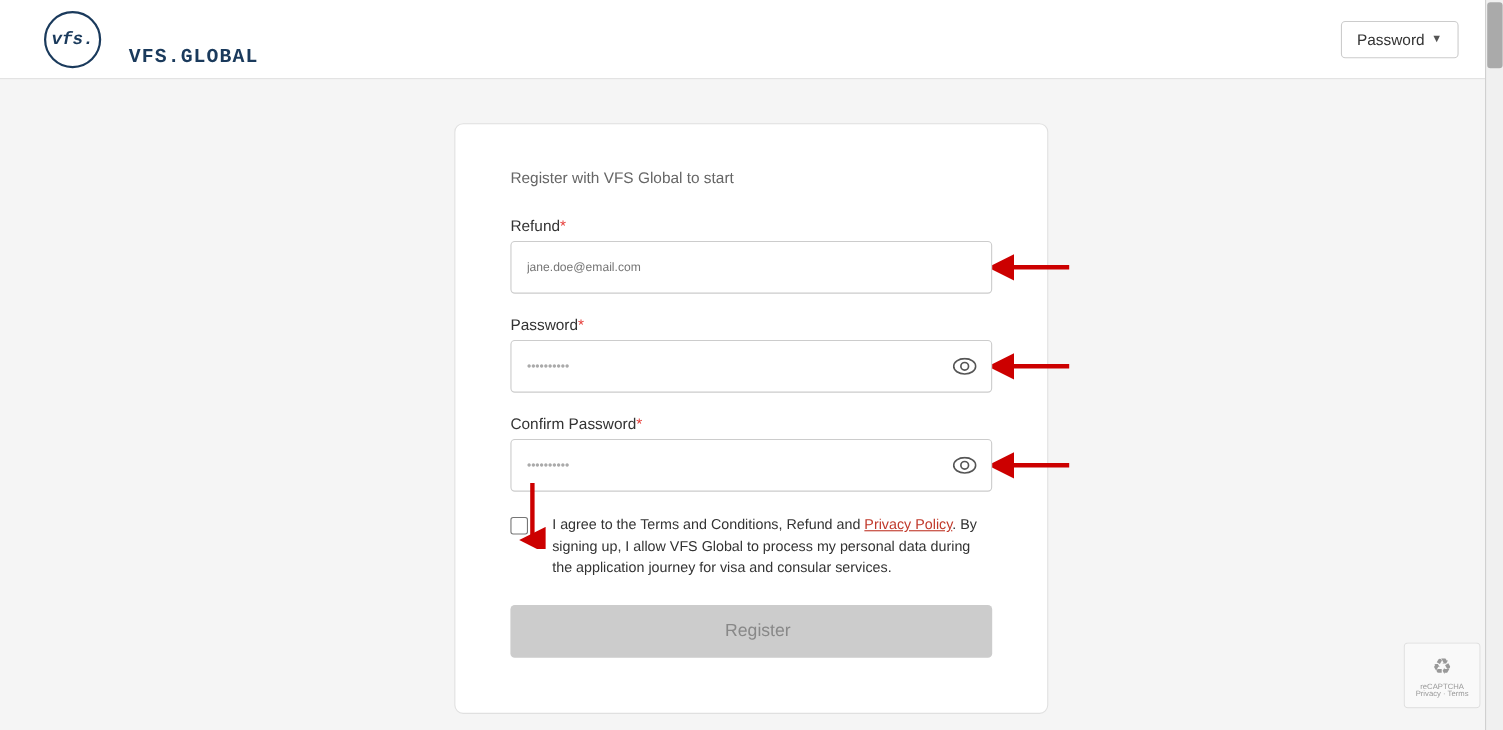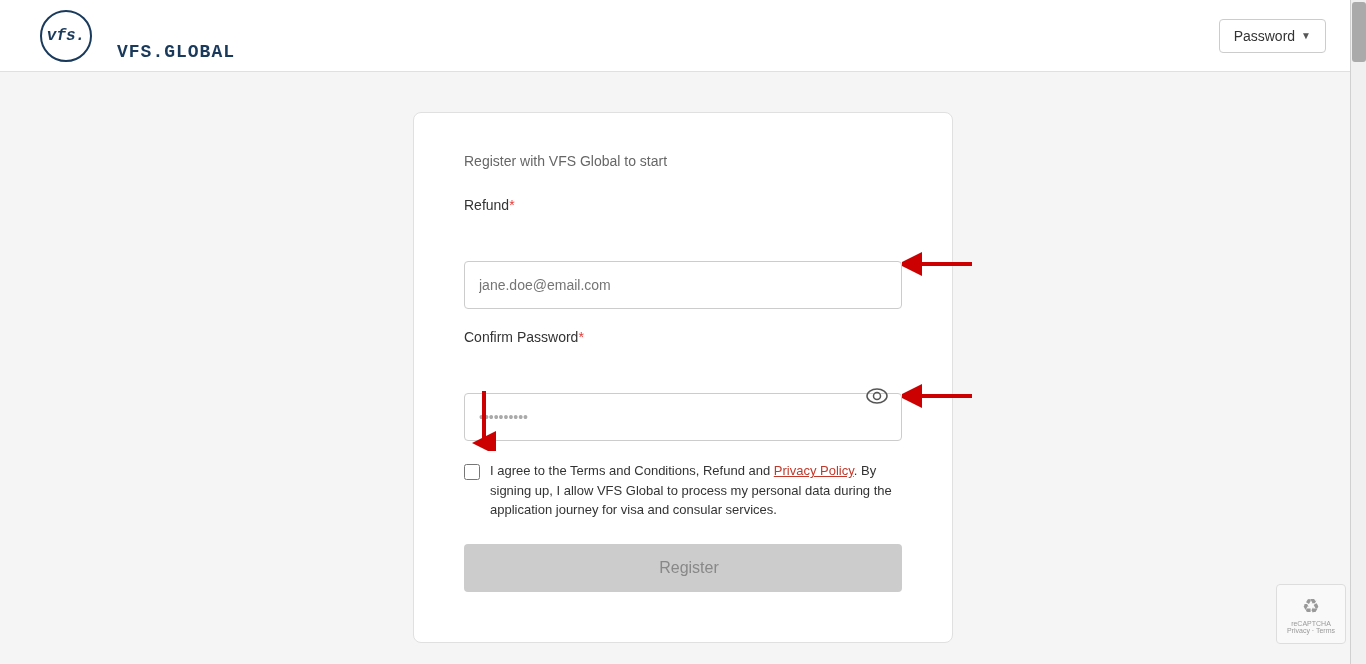--- a/index.html
+++ b/index.html
@@ -126,41 +126,40 @@
       display: flex;
       align-items: center;
     }
 
     .form-input {
       width: 100%;
       height: 48px;
       border: 1px solid #cccccc;
       border-radius: 4px;
       padding: 0 44px 0 14px;
-      font-size: 14px;
+      font-size: 11px;
       color: #aaaaaa;
       outline: none;
-      margin-top: 42px;
     }
 
     .toggle-password {
       position: absolute;
       right: 14px;
       cursor: pointer;
       color: #555555;
       font-size: 18px;
       display: flex;
       align-items: center;
     }
 
     
     .checkbox-area {
       display: flex;
       align-items: flex-start;
-      gap: 10px;
+      gap: 22px;
       margin-bottom: 24px;
     }
 
     .checkbox-input {
       margin-top: 3px;
       width: 16px;
       height: 16px;
       flex-shrink: 0;
       cursor: pointer;
       accent-color: #1a3a5c;
@@ -270,20 +269,43 @@
             <marker id="arrowhead1" markerWidth="6" markerHeight="6" refX="3" refY="3" orient="auto">
               <polygon points="0 0, 6 3, 0 6" fill="#cc0000"></polygon>
             </marker>
           </defs>
           <line x1="70" y1="16" x2="8" y2="16" stroke="#cc0000" stroke-width="4" marker-end="url(#arrowhead1)"></line>
         </svg>
       </div>
     </div>
 
     
+    <div class="form-group">
+      <label class="form-label">
+        <span>Password</span><span class="required">*</span>
+      </label>
+      <div class="input-wrapper" style="position:relative;">
+        <input type="password" class="form-input" value="••••••••••" placeholder="••••••••••" style="">
+        <span class="toggle-password">
+          <svg width="22" height="16" viewBox="0 0 22 16" fill="none">
+            <ellipse cx="11" cy="8" rx="10" ry="7" stroke="#555" stroke-width="1.5" fill="none"></ellipse>
+            <circle cx="11" cy="8" r="3.5" stroke="#555" stroke-width="1.5" fill="none"></circle>
+          </svg>
+        </span>
+
+        <svg style="position:absolute;right:-80px;top:50%;transform:translateY(-50%);" width="80" height="32">
+          <defs>
+            <marker id="arrowhead2" markerWidth="6" markerHeight="6" refX="3" refY="3" orient="auto">
+              <polygon points="0 0, 6 3, 0 6" fill="#cc0000"></polygon>
+            </marker>
+          </defs>
+          <line x1="70" y1="16" x2="8" y2="16" stroke="#cc0000" stroke-width="4" marker-end="url(#arrowhead2)"></line>
+        </svg>
+      </div>
+    </div>
 
     
     <div class="form-group">
       <label class="form-label">
         <span>Confirm Password</span><span class="required">*</span>
       </label>
       <div class="input-wrapper" style="position:relative;">
         <input type="password" class="form-input" value="••••••••••" placeholder="••••••••••" style="">
         <span class="toggle-password">
           <svg width="22" height="16" viewBox="0 0 22 16" fill="none">

